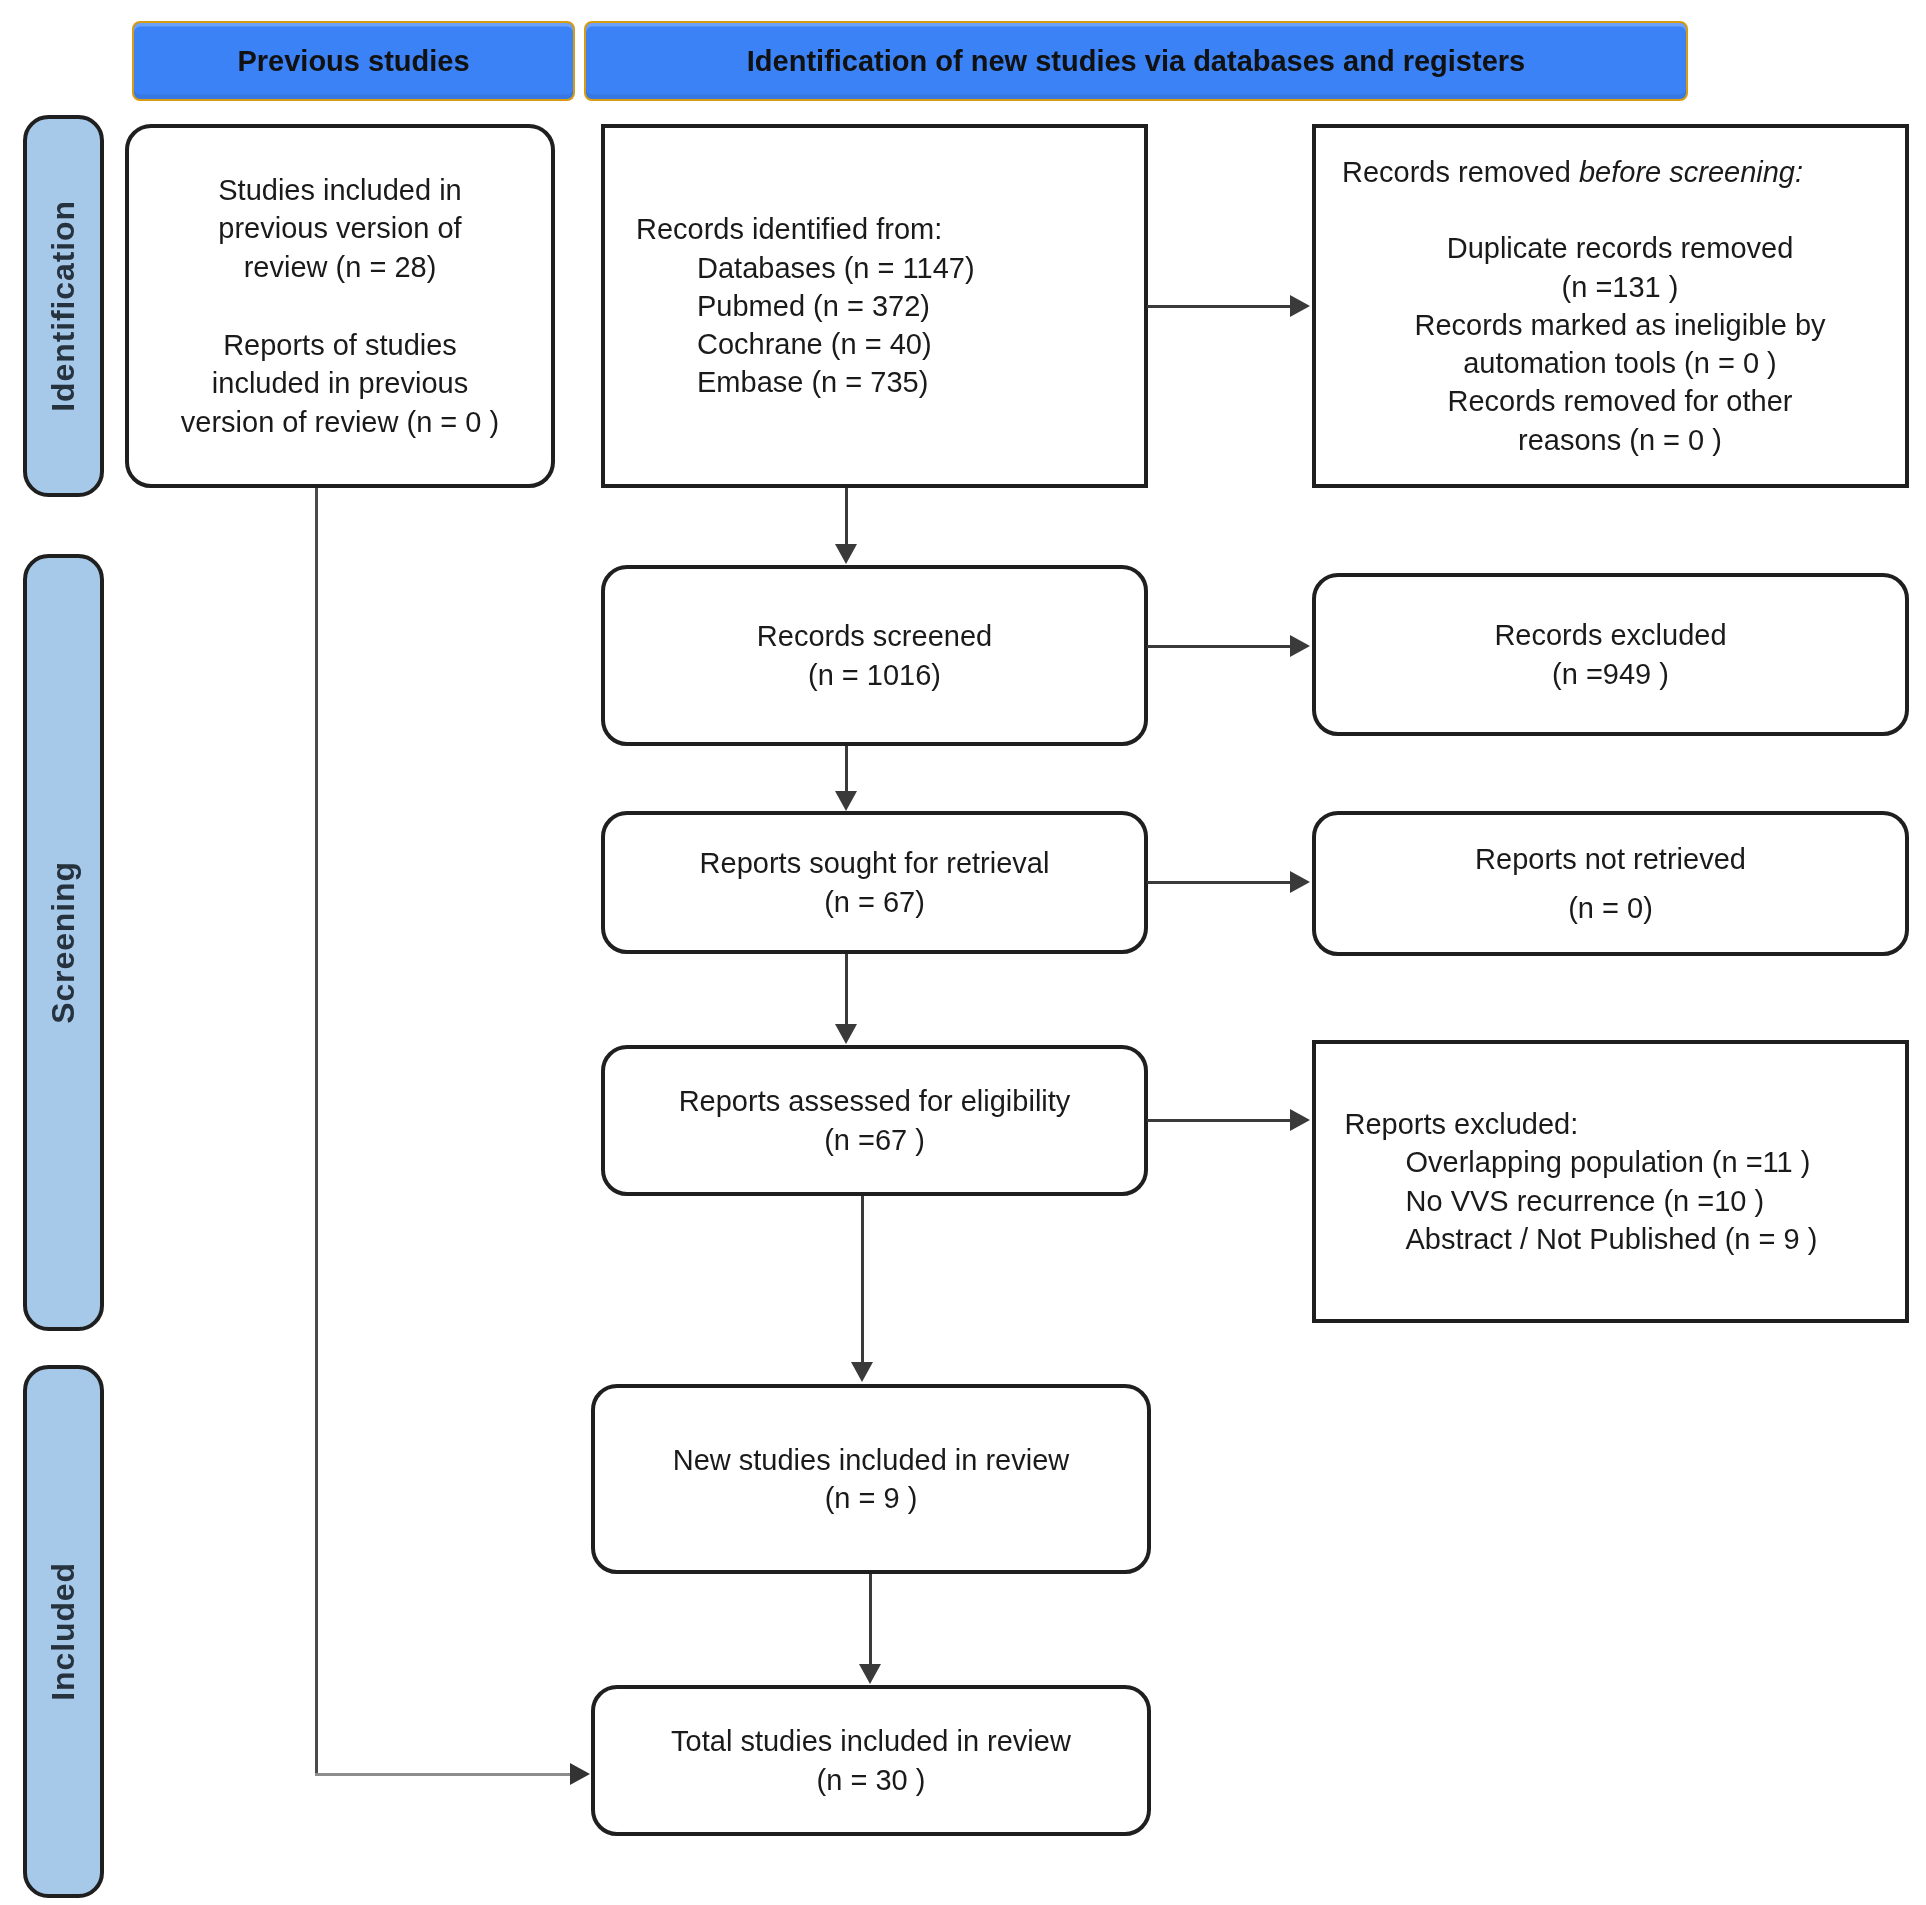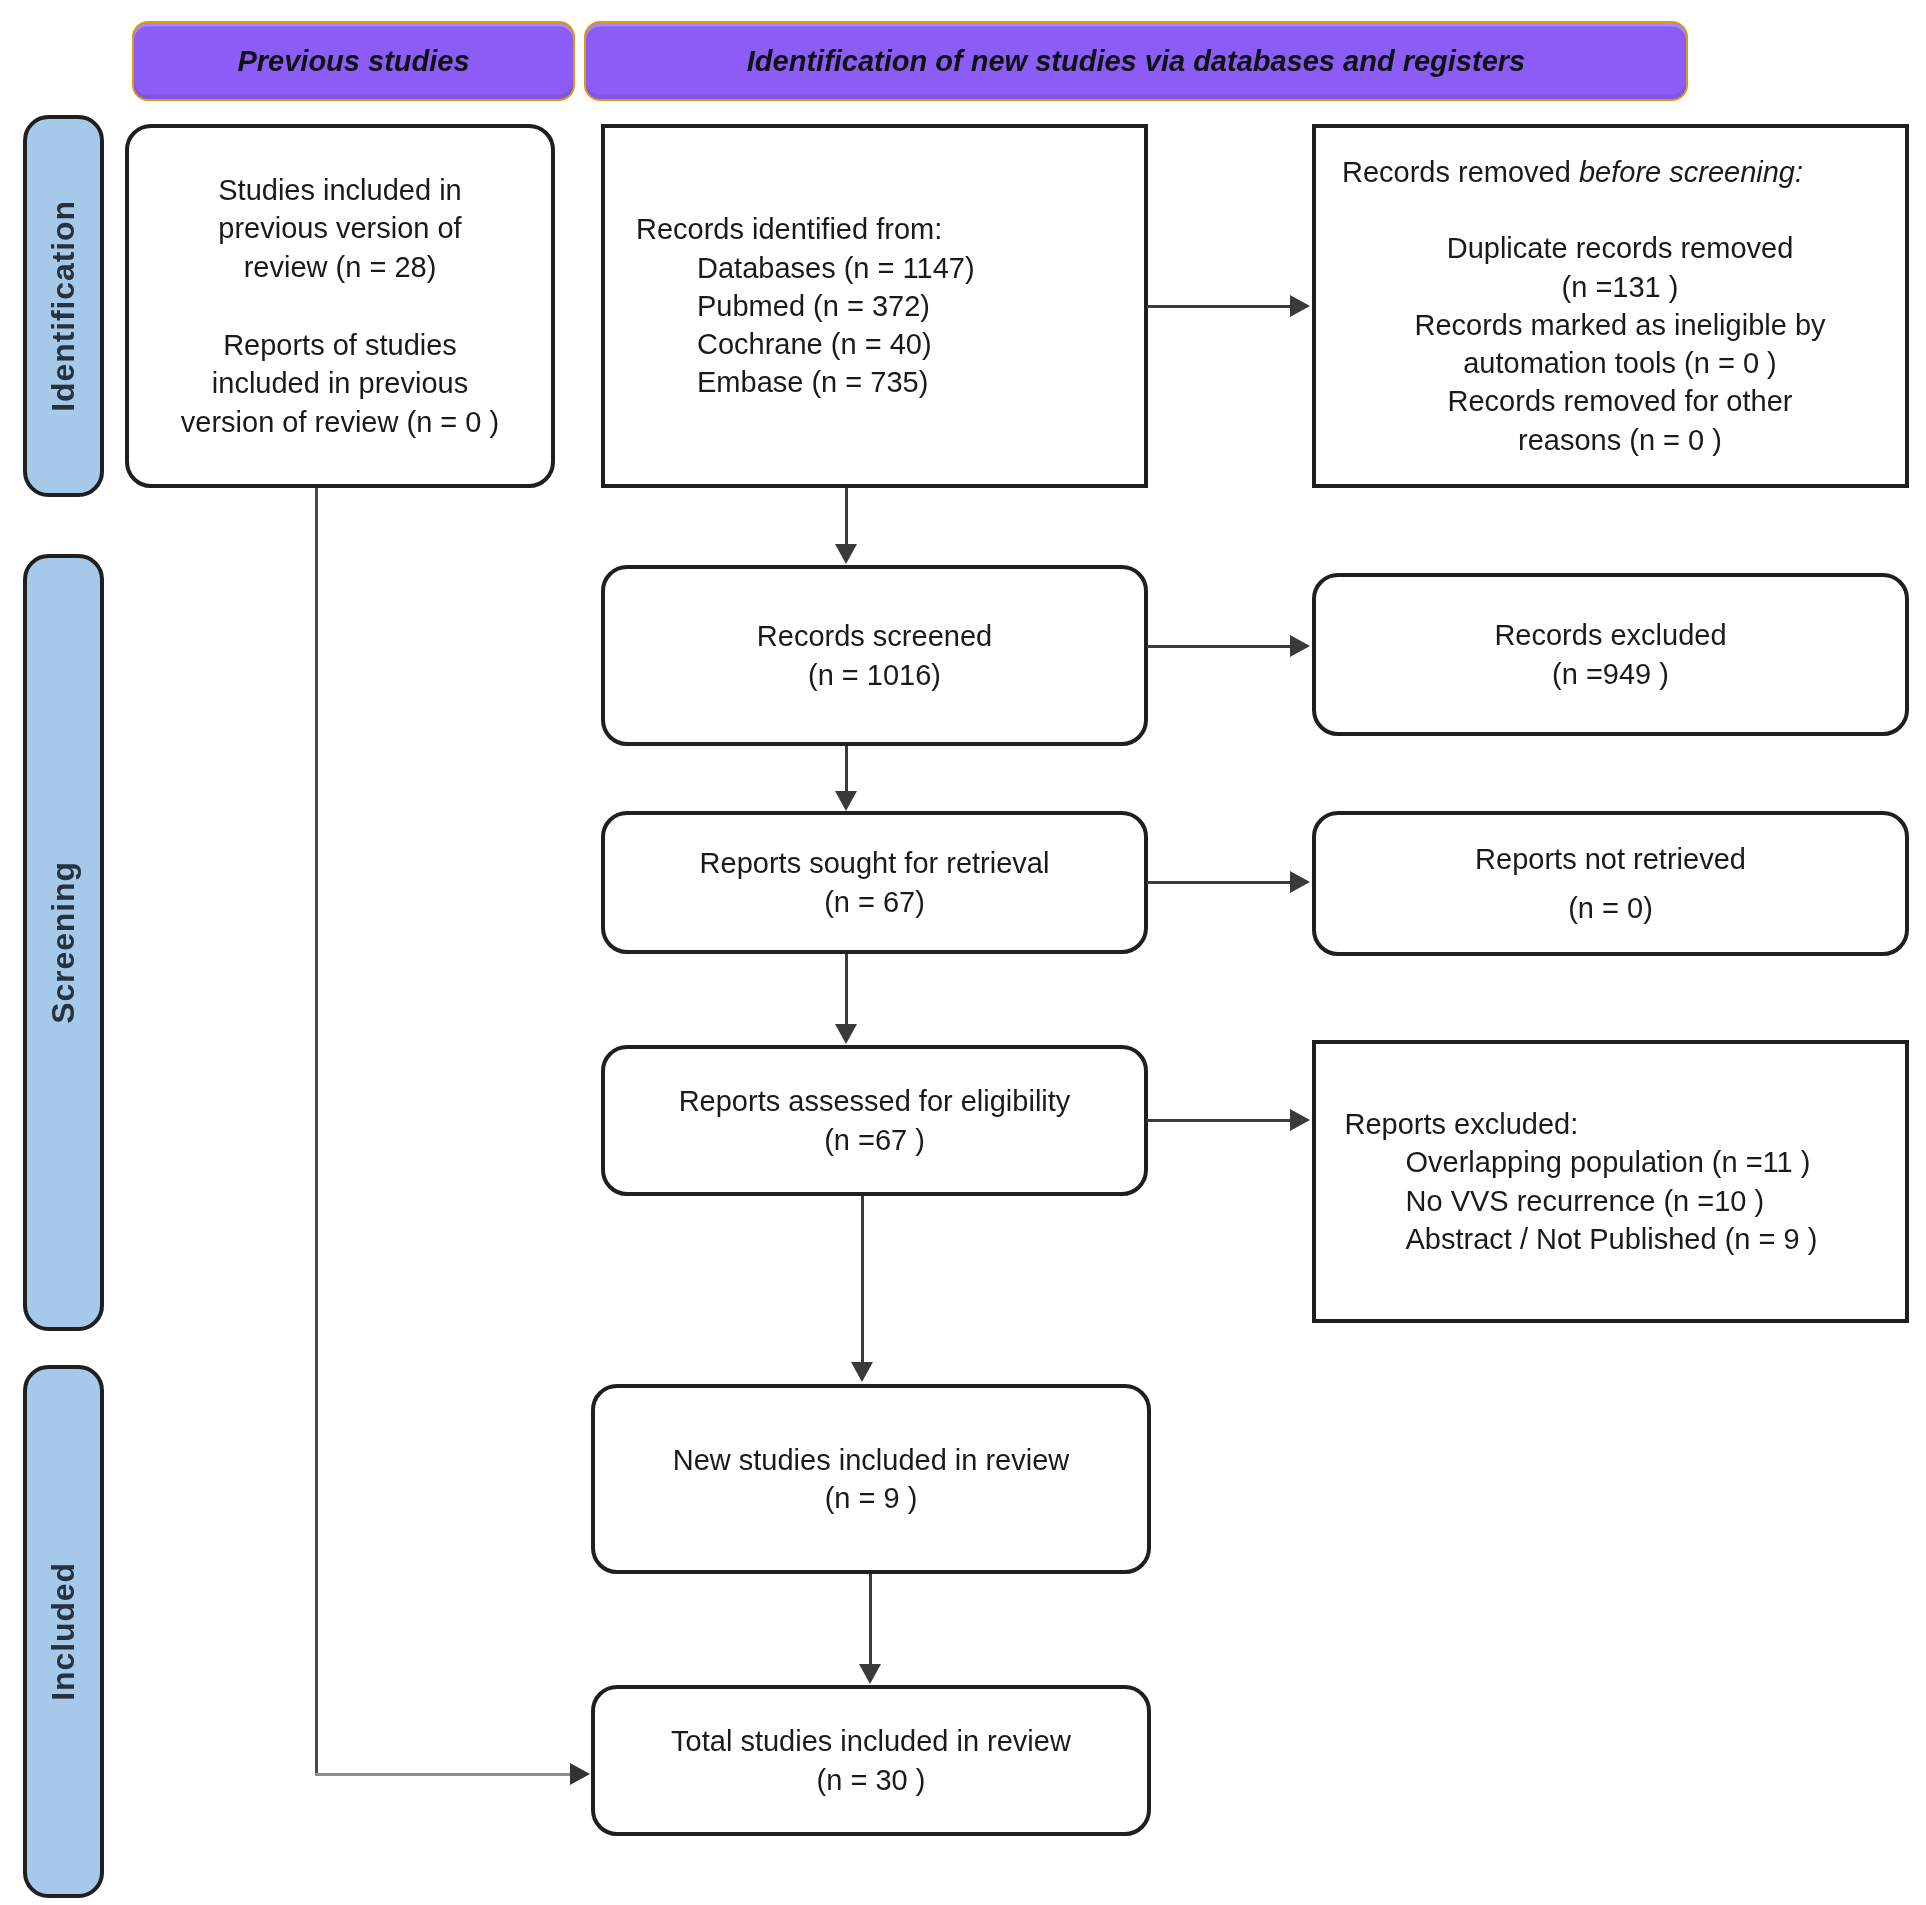--- a/index.html
+++ b/index.html
@@ -8,29 +8,28 @@
     position:relative;
     width:1926px;height:1906px;
     background:#ffffff;
     font-family:"Liberation Sans", sans-serif;
     color:#1a1a1a;
     overflow:hidden;
   }
   
   .hdr{
     position:absolute;
-    background:#8b5cf6;
+    background:#3b82f6;
     border:2.6px solid #D89B12;
-    border-radius:16px;
+    border-radius:8px;
     box-sizing:border-box;
     display:flex;align-items:center;justify-content:center;
     font-weight:bold;font-size:29px;color:#111111;
     text-align:center;
     box-shadow:inset 0 -4.4px 0 rgba(0,0,0,0.08), inset 0 3.5px 0 rgba(255,255,255,0.25);
-    font-style:italic;
   }
   
   .side{
     position:absolute;
     background:#A6C9E9;
     border:4.8px solid #1f1f1f;
     border-radius:25.5px;
     box-sizing:border-box;
     display:flex;align-items:center;justify-content:center;
   }

